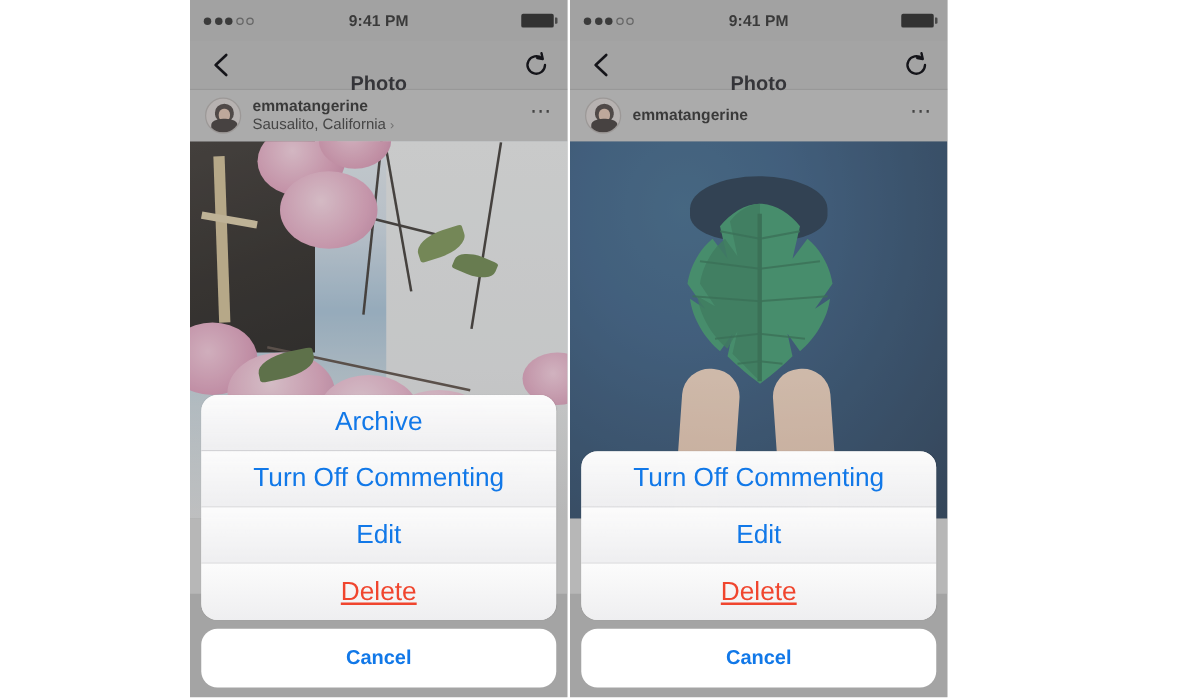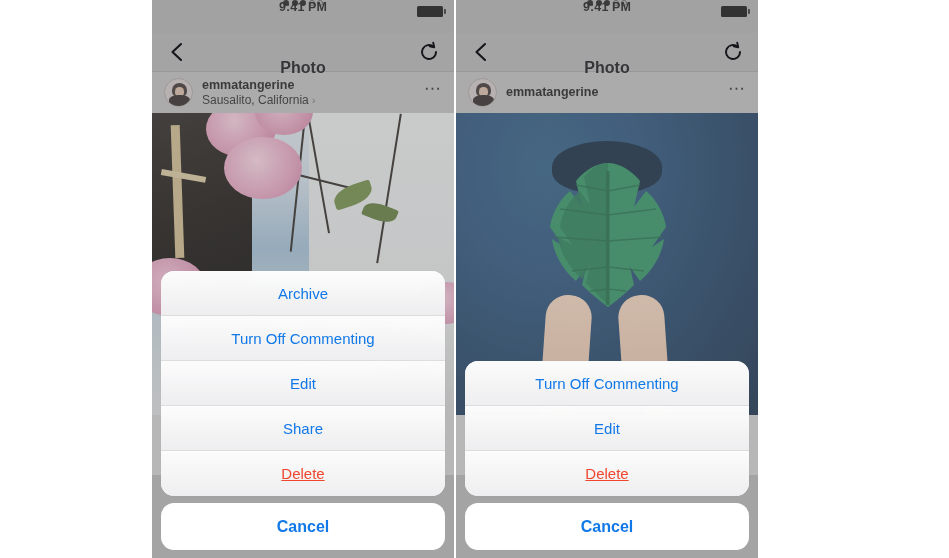--- a/index.html
+++ b/index.html
@@ -28,21 +28,20 @@
   .phone.right { left: 456px; }
 
   
   .statusbar {
     position: relative;
     height: 33px;
     background: #b0b0b0;
     display: flex;
     align-items: center;
     padding: 0 11px;
-    flex-direction: column;
   }
   .sb-dots { display: flex; align-items: center; gap: 2.5px; }
   .sb-dot  { width: 6px; height: 6px; border-radius: 50%; background: #1d1d1d; }
   .sb-dot.empty { background: transparent; border: 1px solid #5a5a5a; width: 6px; height: 6px; }
   .sb-time {
     position: absolute;
     left: 0; right: 0;
     text-align: center;
     font-size: 12.5px;
     font-weight: bold;
@@ -245,21 +244,21 @@
     background: rgba(249,249,249,0.94);
     border-radius: 13px;
     overflow: hidden;
     box-shadow: 0 0 1px rgba(0,0,0,0.10);
   }
   .sheet-item {
     height: 45px;
     display: flex;
     align-items: center;
     justify-content: center;
-    font-size: 15px;
+    font-size: 21px;
     color: #1178e8;
     border-bottom: 1px solid rgba(140,140,145,0.28);
     background: linear-gradient(180deg, rgba(252,252,252,0.96) 0%, rgba(238,238,240,0.93) 100%);
   }
   .sheet-item:last-child { border-bottom: none; }
   .sheet-item.destructive { color: #f0452e; text-decoration: underline; }
   .sheet-cancel {
     margin-top: 7px;
     height: 47px;
     background: #ffffff;
@@ -353,21 +352,20 @@
       <div class="likes-label">LIKE 5</div>
     </div>
 
     <div class="dimmer"></div>
 
     <div class="sheet-wrap">
       <div class="sheet-group">
         <div class="sheet-item">Archive</div>
         <div class="sheet-item">Turn Off Commenting</div>
         <div class="sheet-item">Edit</div>
-        <div class="sheet-item">Share</div>
         <div class="sheet-item destructive">Delete</div>
       </div>
       <div class="sheet-cancel">Cancel</div>
     </div>
   </div>
 
   <div class="phone right">
 
     <div class="statusbar">
       <div class="sb-dots">

